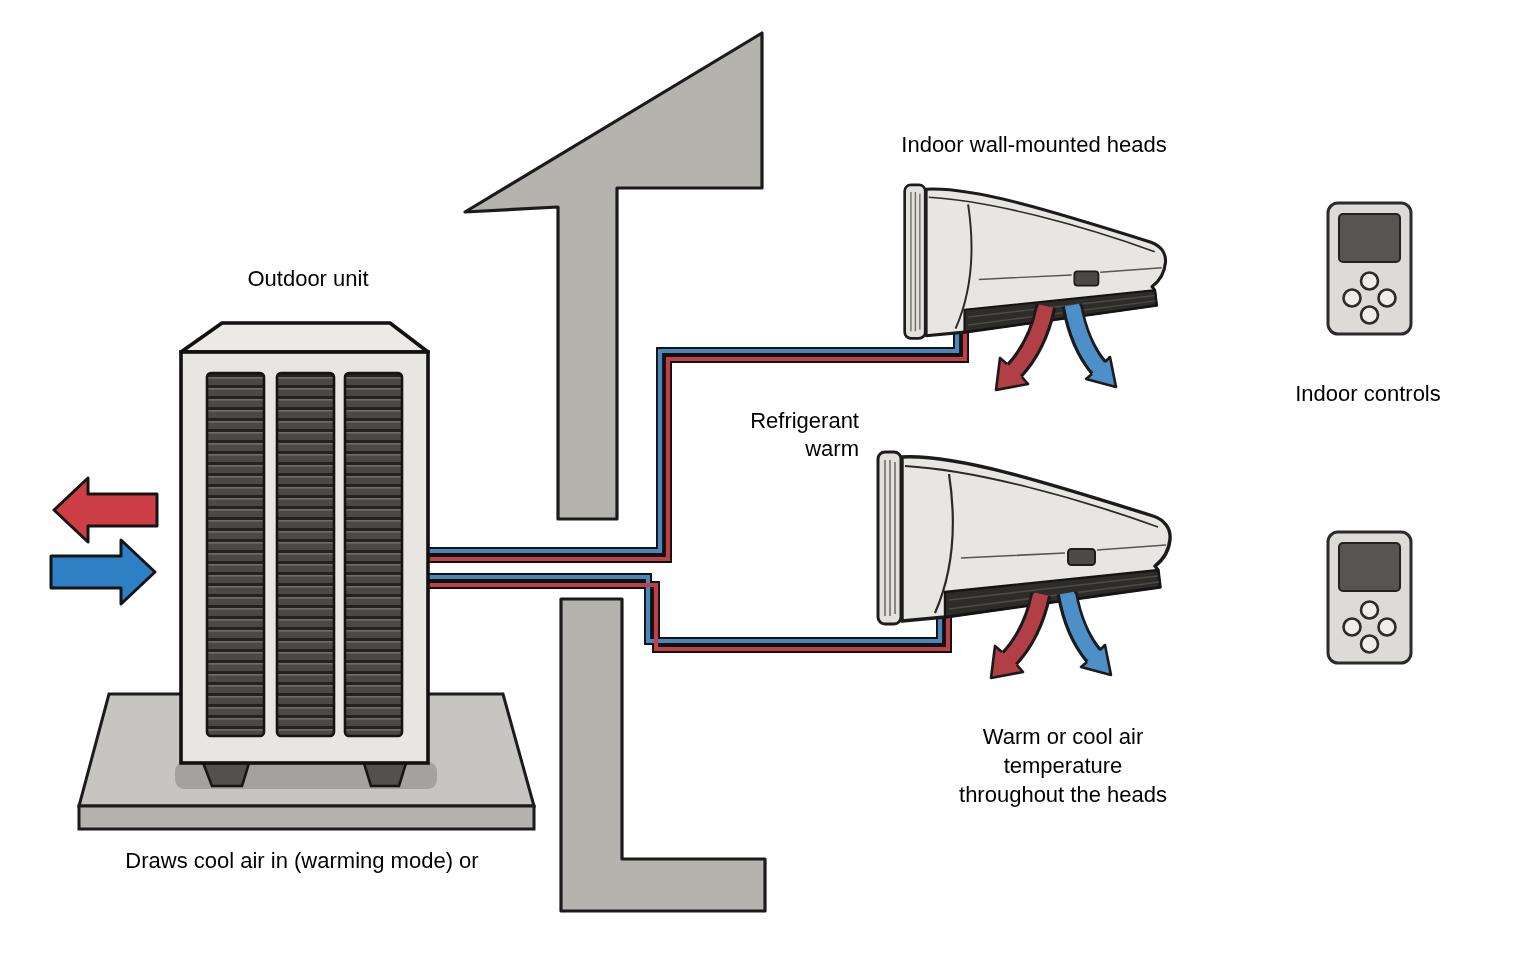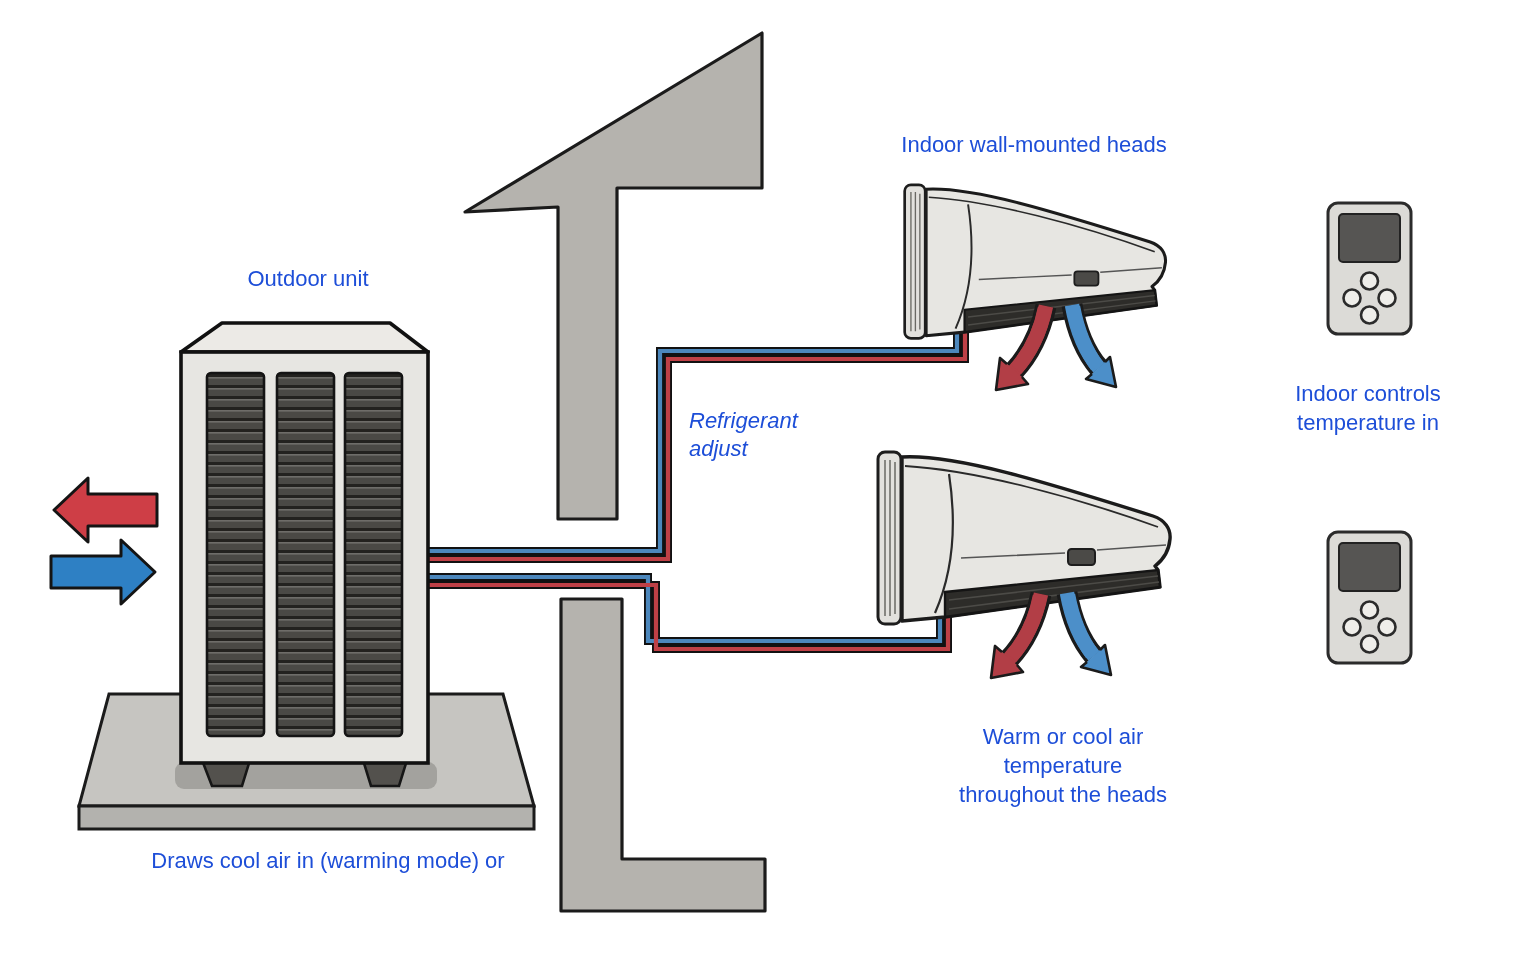--- a/index.html
+++ b/index.html
@@ -6,28 +6,28 @@
   .canvas{
     position:relative;
     width:1515px;height:976px;
     background:#ffffff;
     overflow:hidden;
     font-family:"Liberation Sans", sans-serif;
   }
   .scene{position:absolute;left:0;top:0;}
   .label{
     position:absolute;
-    color:#1d4ed8;
+    color:#000000;
     font-size:22px;
     line-height:28px;
     white-space:nowrap;
   }
   .label span{display:block;}
   .center{text-align:center;}
-  .left{text-align:left;font-style:italic;}
+  .left{text-align:right;}
 </style>
 </head>
 <body>
 
 <div class="canvas">
 
   <svg class="scene" width="1515" height="976" viewBox="0 0 1515 976">
     <defs>
       <pattern id="slats" width="12" height="11" patternUnits="userSpaceOnUse">
         <rect width="12" height="11" fill="#23221f"></rect>
@@ -140,31 +140,30 @@
       <use href="#remote"></use>
     </g>
   </svg>
 
   <div class="label center" style="left:158px;top:265px;width:300px;text-align:center;">Outdoor unit</div>
 
   <div class="label center" style="left:834px;top:131px;width:400px;">Indoor wall-mounted heads</div>
 
   <div class="label left" style="left:689px;top:407px;width:170px;">
     <span>Refrigerant</span>
-    <span>adjust</span>
+    <span>warm</span>
   </div>
 
   <div class="label center" style="left:1258px;top:379px;width:220px;line-height:29px;">
     <span>Indoor controls</span>
-    <span>temperature in</span>
   </div>
 
   <div class="label center" style="left:913px;top:722px;width:300px;line-height:29px;">
     <span>Warm or cool air</span>
     <span>temperature</span>
     <span>throughout the heads</span>
   </div>
 
-  <div class="label center" style="left:102px;top:847px;width:452px;">
+  <div class="label center" style="left:76px;top:847px;width:452px;">
     <span>Draws cool air in (warming mode) or</span>
   </div>
 
 </div>
 
 </body></html>

